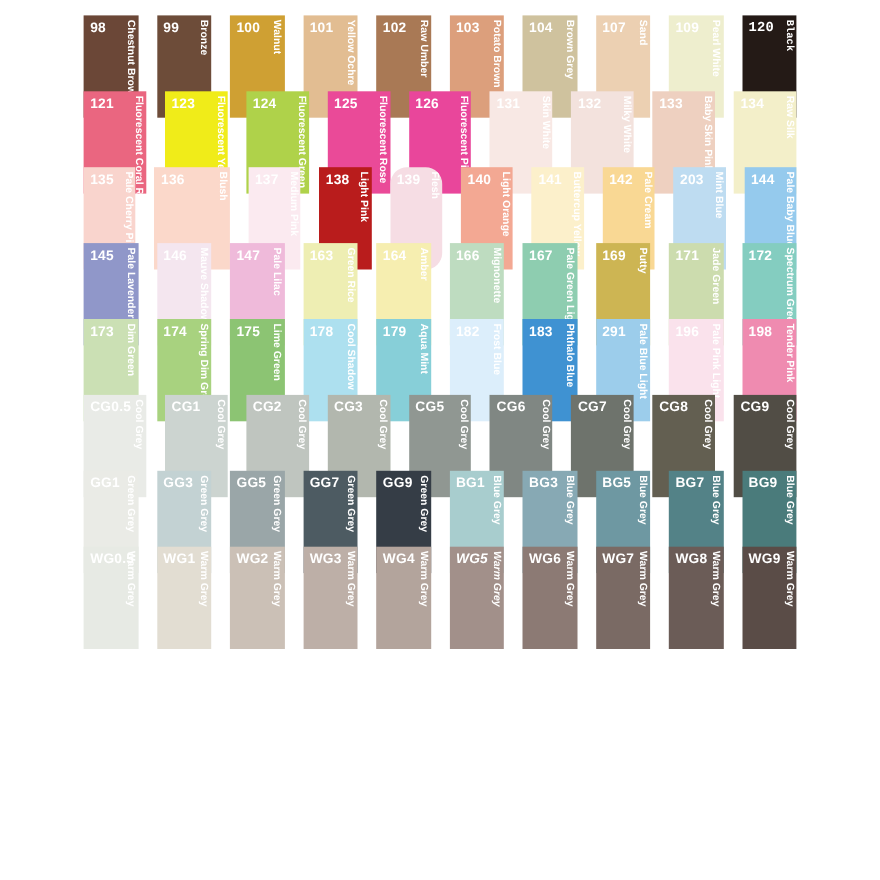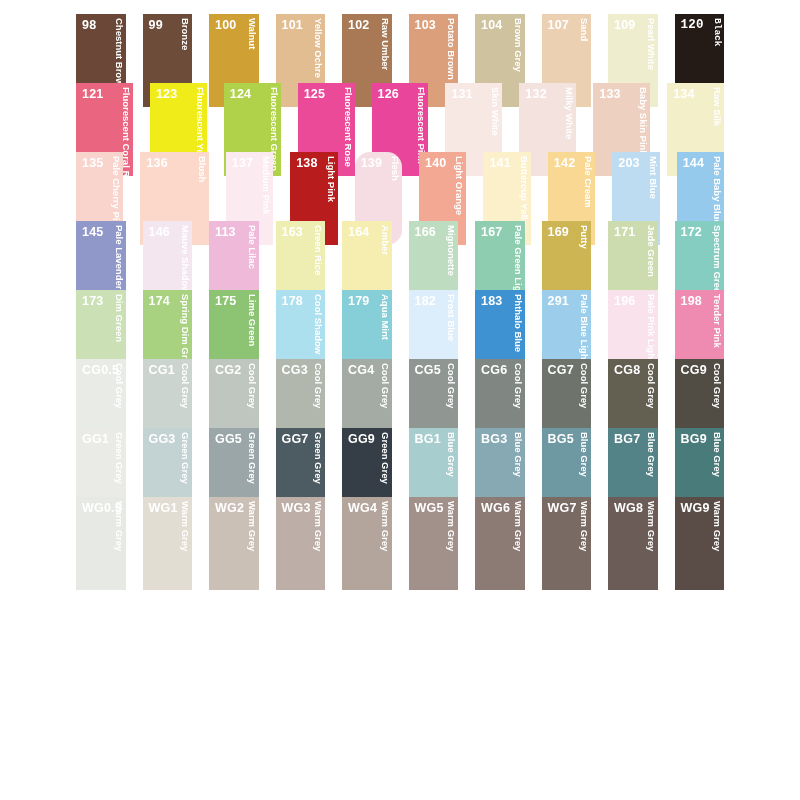--- a/index.html
+++ b/index.html
@@ -202,21 +202,21 @@
       <div class="swatch-row">
         <div class="swatch" style="background: rgb(144, 151, 201);">
           <span class="swatch-code">145</span>
           <span class="swatch-name">Pale Lavender</span>
         </div>
         <div class="swatch" style="background: rgb(244, 230, 239);">
           <span class="swatch-code">146</span>
           <span class="swatch-name">Mauve Shadow</span>
         </div>
         <div class="swatch" style="background: rgb(239, 186, 218);">
-          <span class="swatch-code">113</span>
+          <span class="swatch-code">147</span>
           <span class="swatch-name">Pale Lilac</span>
         </div>
         <div class="swatch" style="background: rgb(238, 238, 179);">
           <span class="swatch-code">163</span>
           <span class="swatch-name">Green Rice</span>
         </div>
         <div class="swatch" style="background: rgb(246, 238, 176);">
           <span class="swatch-code">164</span>
           <span class="swatch-name">Amber</span>
         </div>
@@ -293,24 +293,20 @@
           <span class="swatch-name">Cool Grey</span>
         </div>
         <div class="swatch" style="background: rgb(191, 197, 191);">
           <span class="swatch-code">CG2</span>
           <span class="swatch-name">Cool Grey</span>
         </div>
         <div class="swatch" style="background: rgb(178, 183, 174);">
           <span class="swatch-code">CG3</span>
           <span class="swatch-name">Cool Grey</span>
         </div>
-        <div class="swatch" style="background: rgb(164, 171, 165);">
-          <span class="swatch-code">CG4</span>
-          <span class="swatch-name">Cool Grey</span>
-        </div>
         <div class="swatch" style="background: rgb(144, 151, 146);">
           <span class="swatch-code">CG5</span>
           <span class="swatch-name">Cool Grey</span>
         </div>
         <div class="swatch" style="background: rgb(128, 135, 131);">
           <span class="swatch-code">CG6</span>
           <span class="swatch-name">Cool Grey</span>
         </div>
         <div class="swatch" style="background: rgb(110, 115, 108);">
           <span class="swatch-code">CG7</span>
@@ -381,21 +377,21 @@
           <span class="swatch-name">Warm Grey</span>
         </div>
         <div class="swatch" style="background: rgb(189, 175, 167);">
           <span class="swatch-code">WG3</span>
           <span class="swatch-name">Warm Grey</span>
         </div>
         <div class="swatch" style="background: rgb(179, 164, 156);">
           <span class="swatch-code">WG4</span>
           <span class="swatch-name">Warm Grey</span>
         </div>
-        <div class="swatch" style="background: rgb(162, 144, 138);">
+        <div class="swatch" style="background: rgb(162, 144, 138); font-style: italic;">
           <span class="swatch-code">WG5</span>
           <span class="swatch-name">Warm Grey</span>
         </div>
         <div class="swatch" style="background: rgb(140, 122, 116);">
           <span class="swatch-code">WG6</span>
           <span class="swatch-name">Warm Grey</span>
         </div>
         <div class="swatch" style="background: rgb(122, 106, 100);">
           <span class="swatch-code">WG7</span>
           <span class="swatch-name">Warm Grey</span>

